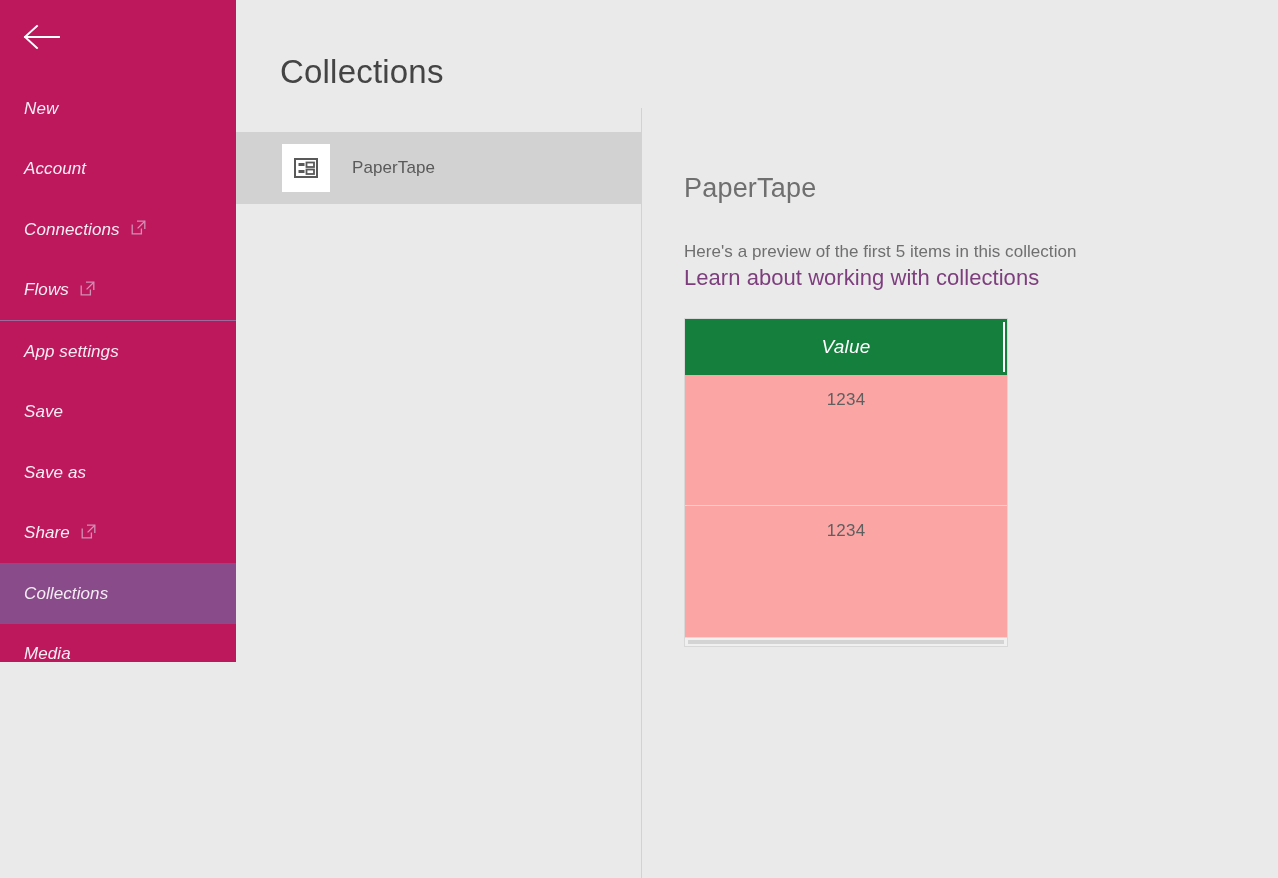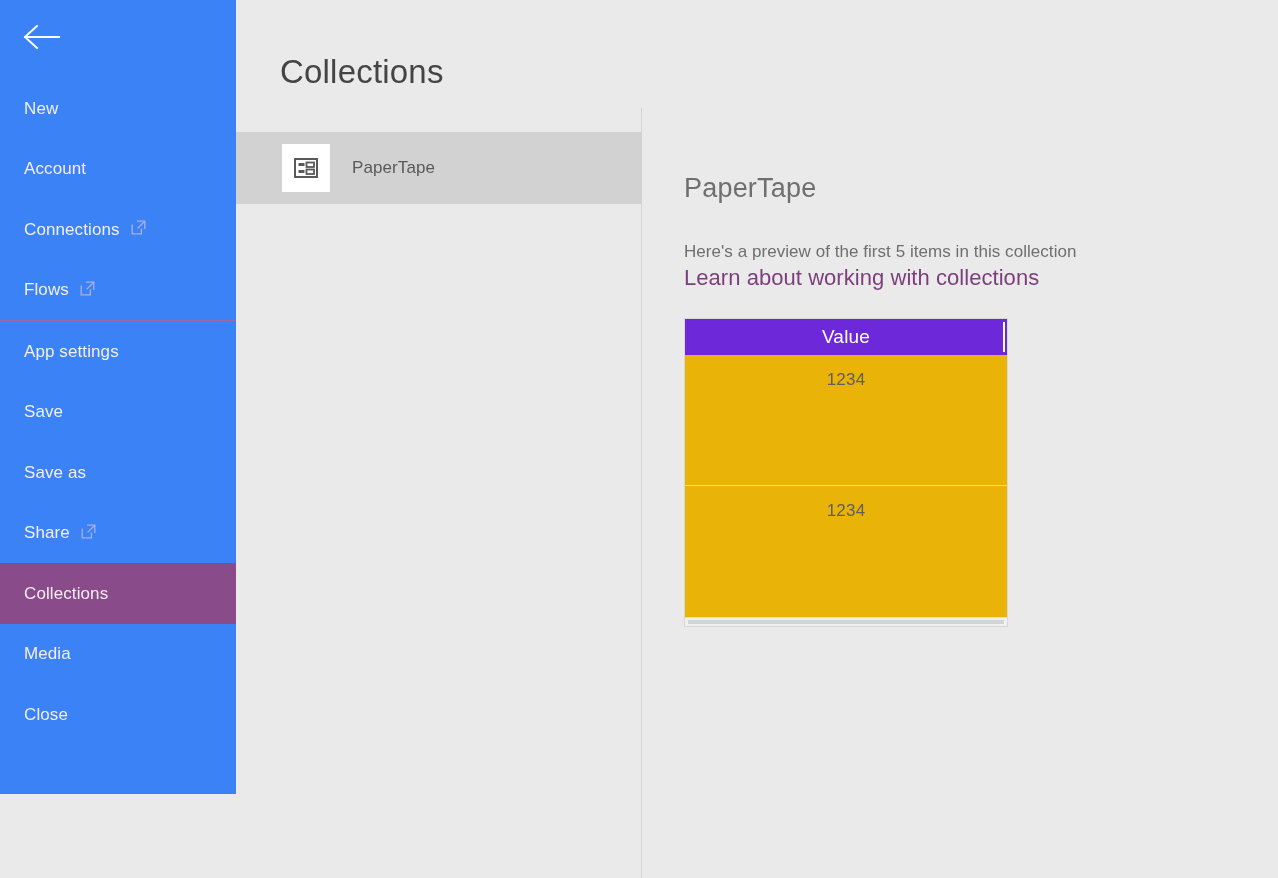--- a/index.html
+++ b/index.html
@@ -22,25 +22,26 @@
     position: relative;
     width: 1278px;
     height: 878px;
     display: flex;
     background: #eaeaea;
   }
 
   
   .sidebar {
     width: 236px;
-    height: 794px;
-    background: #3b82f6;
+    height: 662px;
+    background: #be185d;
     flex: 0 0 236px;
     position: relative;
     overflow: hidden;
+    font-style: italic;
   }
 
   .back-btn {
     height: 78px;
     display: flex;
     align-items: center;
     padding-left: 22px;
     cursor: pointer;
   }
   .back-arrow { display: block; }
@@ -181,45 +182,46 @@
   
   .preview-table {
     margin-top: 27px;
     width: 324px;
     border: 1px solid #d8d8d8;
     background: #f0f0f0;
     position: relative;
   }
 
   .tbl-head {
-    height: 36px;
-    background: #6d28d9;
+    height: 56px;
+    background: #15803d;
     display: flex;
     align-items: center;
     justify-content: center;
     position: relative;
+    font-style: italic;
   }
   .tbl-head-label {
     color: #ffffff;
     font-size: 19px;
     font-weight: 400;
     letter-spacing: 0.2px;
   }
   .tbl-head-sep {
     position: absolute;
     right: 2px;
     top: 3px;
     bottom: 3px;
     width: 2px;
     background: #ffffff;
   }
 
   .tbl-row {
     height: 131px;
-    background: #eab308;
+    background: #fca5a5;
     border-bottom: 1px solid #dcdcdc;
     display: flex;
     justify-content: center;
     padding-top: 15px;
     cursor: pointer;
   }
   .tbl-row:last-of-type { border-bottom: none; }
   .tbl-cell {
     font-size: 17px;
     color: #5f5f5f;

